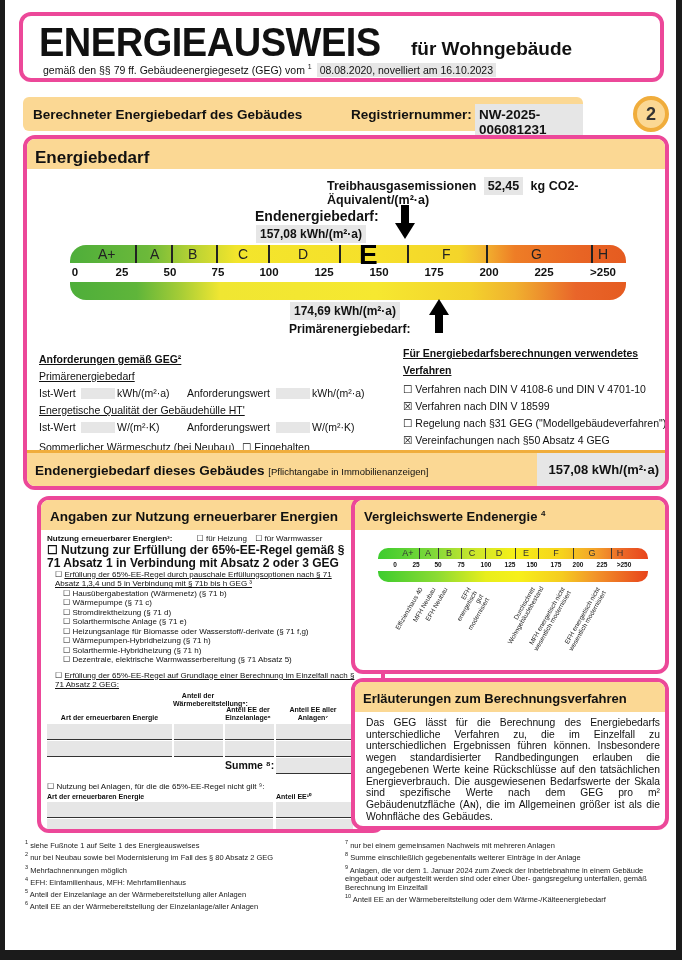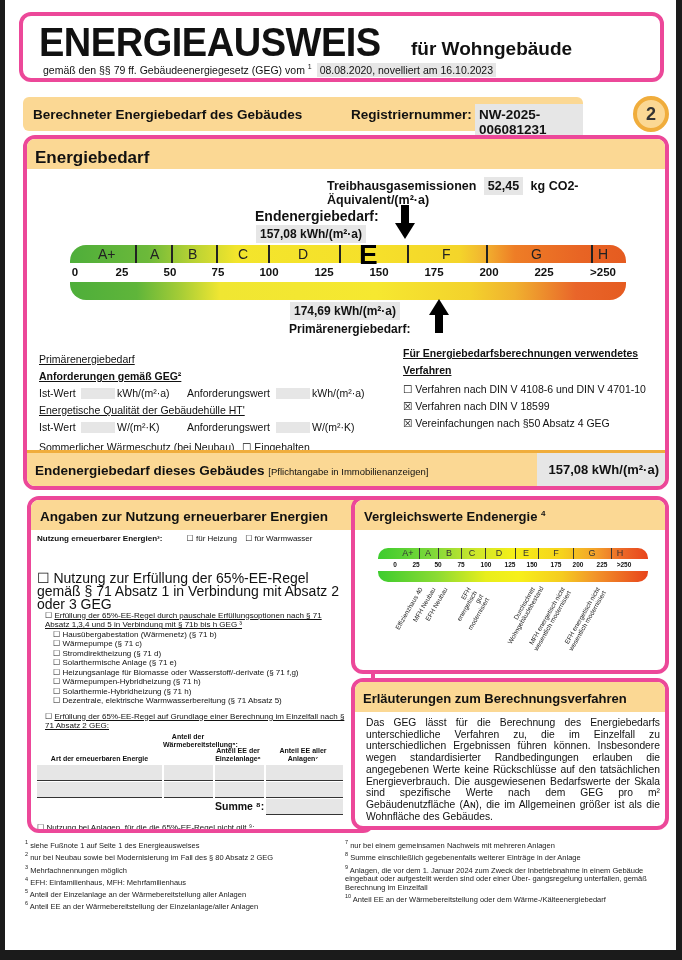--- a/index.html
+++ b/index.html
@@ -52,25 +52,25 @@
   .req .box { display: inline-block; background: #e6e6e6; height: 11px; top: 3px; }
   .proc { position: absolute; left: 376px; top: 206px; width: 265px; font-size: 10.5px; line-height: 17px; }
   .proc .title { font-weight: bold; text-decoration: underline; margin-bottom: 2px; line-height: 17px; }
 
   .end-bar { position: absolute; left: 0; bottom: 0; width: 100%; height: 36px; background: #fbd894; border-top: 3px solid #f0ad3c; }
   .end-bar .lbl { position: absolute; left: 8px; top: 10px; font-size: 13.5px; font-weight: bold; }
   .end-bar .lbl small { font-size: 9.5px; font-weight: normal; }
   .end-bar .val { position: absolute; right: 0; top: 0; width: 128px; height: 33px; background: #e6e6e6; font-size: 13px; font-weight: bold; text-align: right; padding: 9px 6px; }
 
   
-  .ren-box { left: 22px; top: 496px; width: 348px; height: 337px; }
+  .ren-box { left: 32px; top: 496px; width: 348px; height: 337px; }
   .ren-hdr { position: absolute; left: 0; top: 0; width: 100%; height: 30px; font-size: 13.5px; padding: 9px 9px; }
   .ren-body { position: absolute; left: 6px; top: 34px; width: 310px; font-size: 8px; line-height: 9.5px; }
   .ren-body .b { font-weight: bold; }
-  .ren-body .big { font-size: 14px; font-weight: normal; line-height: 13px; margin-top: 28px; }
+  .ren-body .big { font-size: 12px; font-weight: bold; line-height: 13px; }
   .ren-body .ul { text-decoration: underline; }
   .ren-body .ind1 { padding-left: 8px; }
   .ren-body .ind2 { padding-left: 16px; }
   .tbl { position: relative; margin-top: 2px; }
   .tcell { position: absolute; background: #e6e6e6; border-bottom: 1.5px solid #333; }
   .thd { position: absolute; font-size: 7px; font-weight: bold; text-align: center; line-height: 8px; }
   .summe { position: absolute; font-size: 10.5px; font-weight: bold; }
 
   
   .cmp-box { left: 346px; top: 496px; width: 318px; height: 178px; }
@@ -167,22 +167,22 @@
 
     <div class="scale-bot"></div>
 
     <div class="prim-val">174,69 kWh/(m²·a)</div>
     <div class="prim-label">Primärenergiebedarf:</div>
     <svg class="arrow-down" style="left:402px;top:160px;transform:rotate(180deg);" viewBox="0 0 20 34">
       <polygon points="6,0 14,0 14,18 20,18 10,34 0,18 6,18" fill="#000"></polygon>
     </svg>
 
     <div class="req">
+      <div class="u" style="font-weight:bold">Anforderungen gemäß GEG²</div>
       <div class="u">Primärenergiebedarf</div>
-      <div class="u" style="font-weight:bold">Anforderungen gemäß GEG²</div>
       <div class="row">
         <span style="left:0">Ist-Wert</span>
         <span class="box" style="left:42px;width:34px"></span>
         <span style="left:78px">kWh/(m²·a)</span>
         <span style="left:148px">Anforderungswert</span>
         <span class="box" style="left:237px;width:34px"></span>
         <span style="left:273px">kWh/(m²·a)</span>
       </div>
       <div class="u">Energetische Qualität der Gebäudehülle HT'</div>
       <div class="row">
@@ -196,20 +196,21 @@
       <div class="row" style="margin-top:3px">
         <span class="u" style="left:0">Sommerlicher Wärmeschutz (bei Neubau)</span>
         <span style="left:203px">☐ Eingehalten</span>
       </div>
     </div>
 
     <div class="proc">
       <div class="title">Für Energiebedarfsberechnungen verwendetes Verfahren</div>
       <div><span>☐</span> <span>Verfahren nach DIN V 4108-6 und DIN V 4701-10</span></div>
       <div><span>☒</span> <span>Verfahren nach DIN V 18599</span></div>
+      <div><span>☐</span> <span>Regelung nach §31 GEG ("Modellgebäudeverfahren")</span></div>
       <div><span>☒</span> <span>Vereinfachungen nach §50 Absatz 4 GEG</span></div>
     </div>
 
     <div class="end-bar">
       <div class="lbl">
         <span>Endenergiebedarf dieses Gebäudes</span>
         <small>[Pflichtangabe in Immobilienanzeigen]</small>
       </div>
       <div class="val">157,08 kWh/(m²·a)</div>
     </div>

